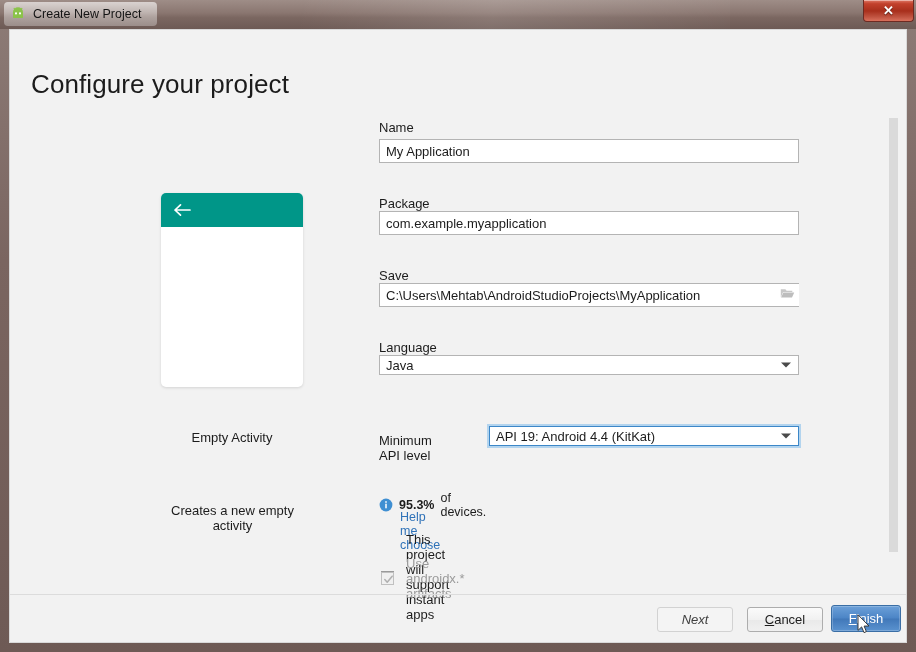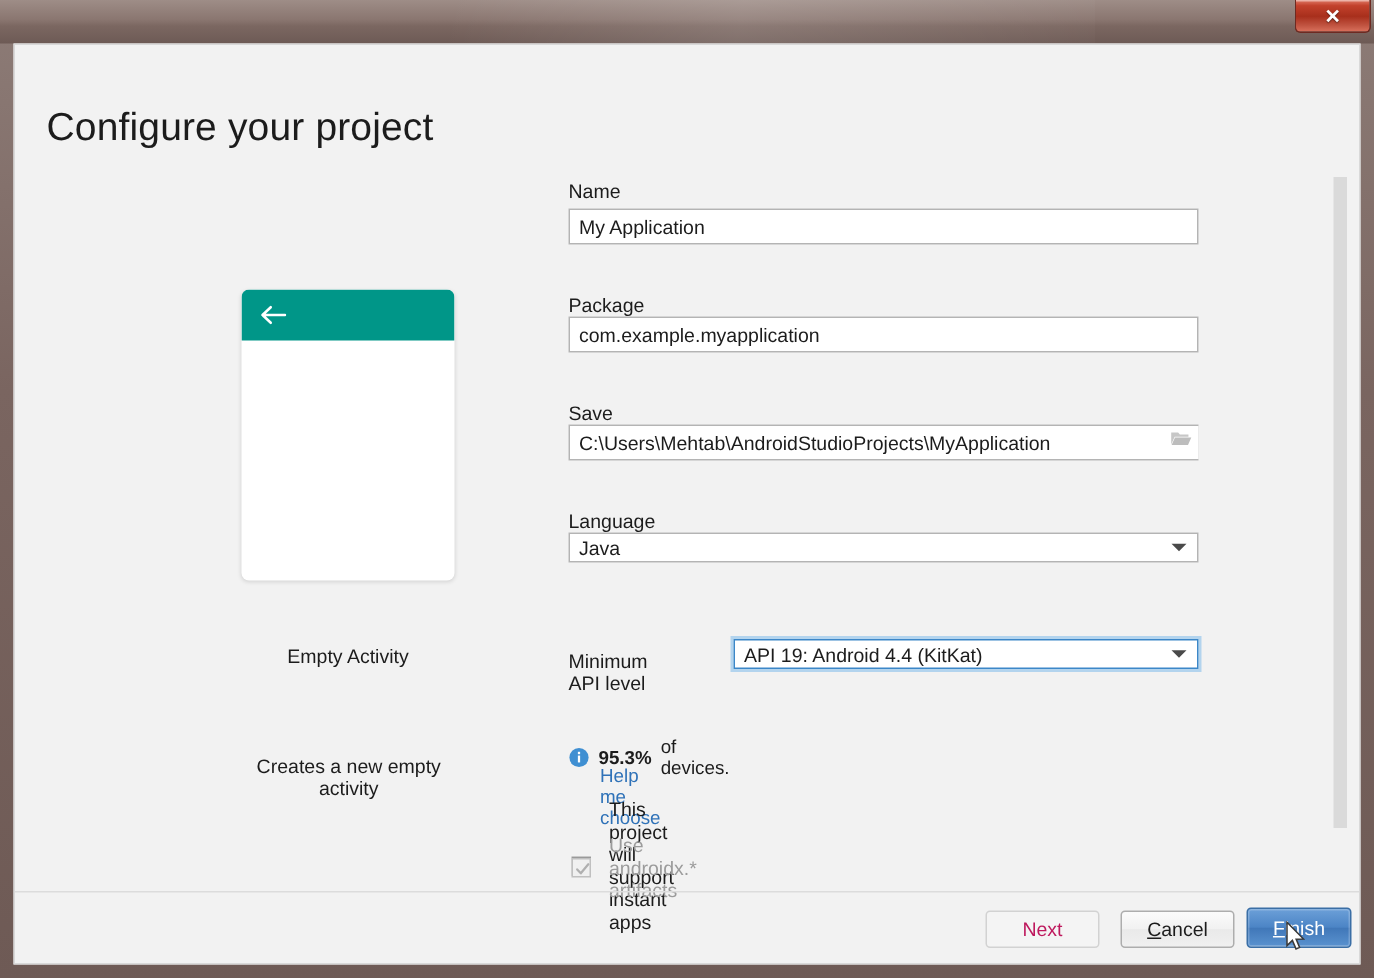--- a/index.html
+++ b/index.html
@@ -286,23 +286,24 @@
     background: linear-gradient(180deg, #fbfbfb 0%, #f1f1f1 50%, #e9e9e9 51%, #f0f0f0 100%);
     font-size: 13px;
     color: #1c1c1c;
     display: flex;
     align-items: center;
     justify-content: center;
     cursor: default;
     font-family: "Liberation Sans", sans-serif;
   }
   .btn.disabled {
-    color: #be185d;
+    color: #404040;
     border-color: #d2d2d2;
     background: #f4f4f4;
+    font-style: italic;
   }
   .btn.primary {
     background: linear-gradient(180deg, #6ca0d8 0%, #4c85c6 48%, #4178b9 52%, #5a92cf 100%);
     border: 1px solid #3a6ea5;
     color: #ffffff;
     box-shadow: inset 0 0 0 1px rgba(255,255,255,0.22);
   }
   .btn u { text-decoration: underline; }
 
   
@@ -315,20 +316,32 @@
 </style>
 </head>
 <body>
 
 <div class="window">
 
   <div class="glass-top"></div>
   <div class="glass-sheen"></div>
 
   <div class="titlebar">
+    <div class="title-chip">
+      <span class="title-icon">
+        <svg width="16" height="16" viewBox="0 0 16 16">
+          <path d="M3 6.2 A5 5 0 0 1 13 6.2 L13 11.2 A0.9 0.9 0 0 1 12.1 12.1 L3.9 12.1 A0.9 0.9 0 0 1 3 11.2 Z" fill="#8bc34a"></path>
+          <circle cx="6" cy="7.4" r="1.05" fill="#ffffff"></circle>
+          <circle cx="10" cy="7.4" r="1.05" fill="#ffffff"></circle>
+          <line x1="4.1" y1="2.4" x2="5.4" y2="4.2" stroke="#8bc34a" stroke-width="1.1" stroke-linecap="round"></line>
+          <line x1="11.9" y1="2.4" x2="10.6" y2="4.2" stroke="#8bc34a" stroke-width="1.1" stroke-linecap="round"></line>
+        </svg>
+      </span>
+      <span class="title-text">Create New Project</span>
+    </div>
     <div class="close-btn">✕</div>
   </div>
 
   <div class="client">
 
     <h1 class="page-title">Configure your project</h1>
 
     <div class="preview-card">
       <div class="preview-appbar">
         <span class="back-arrow">

